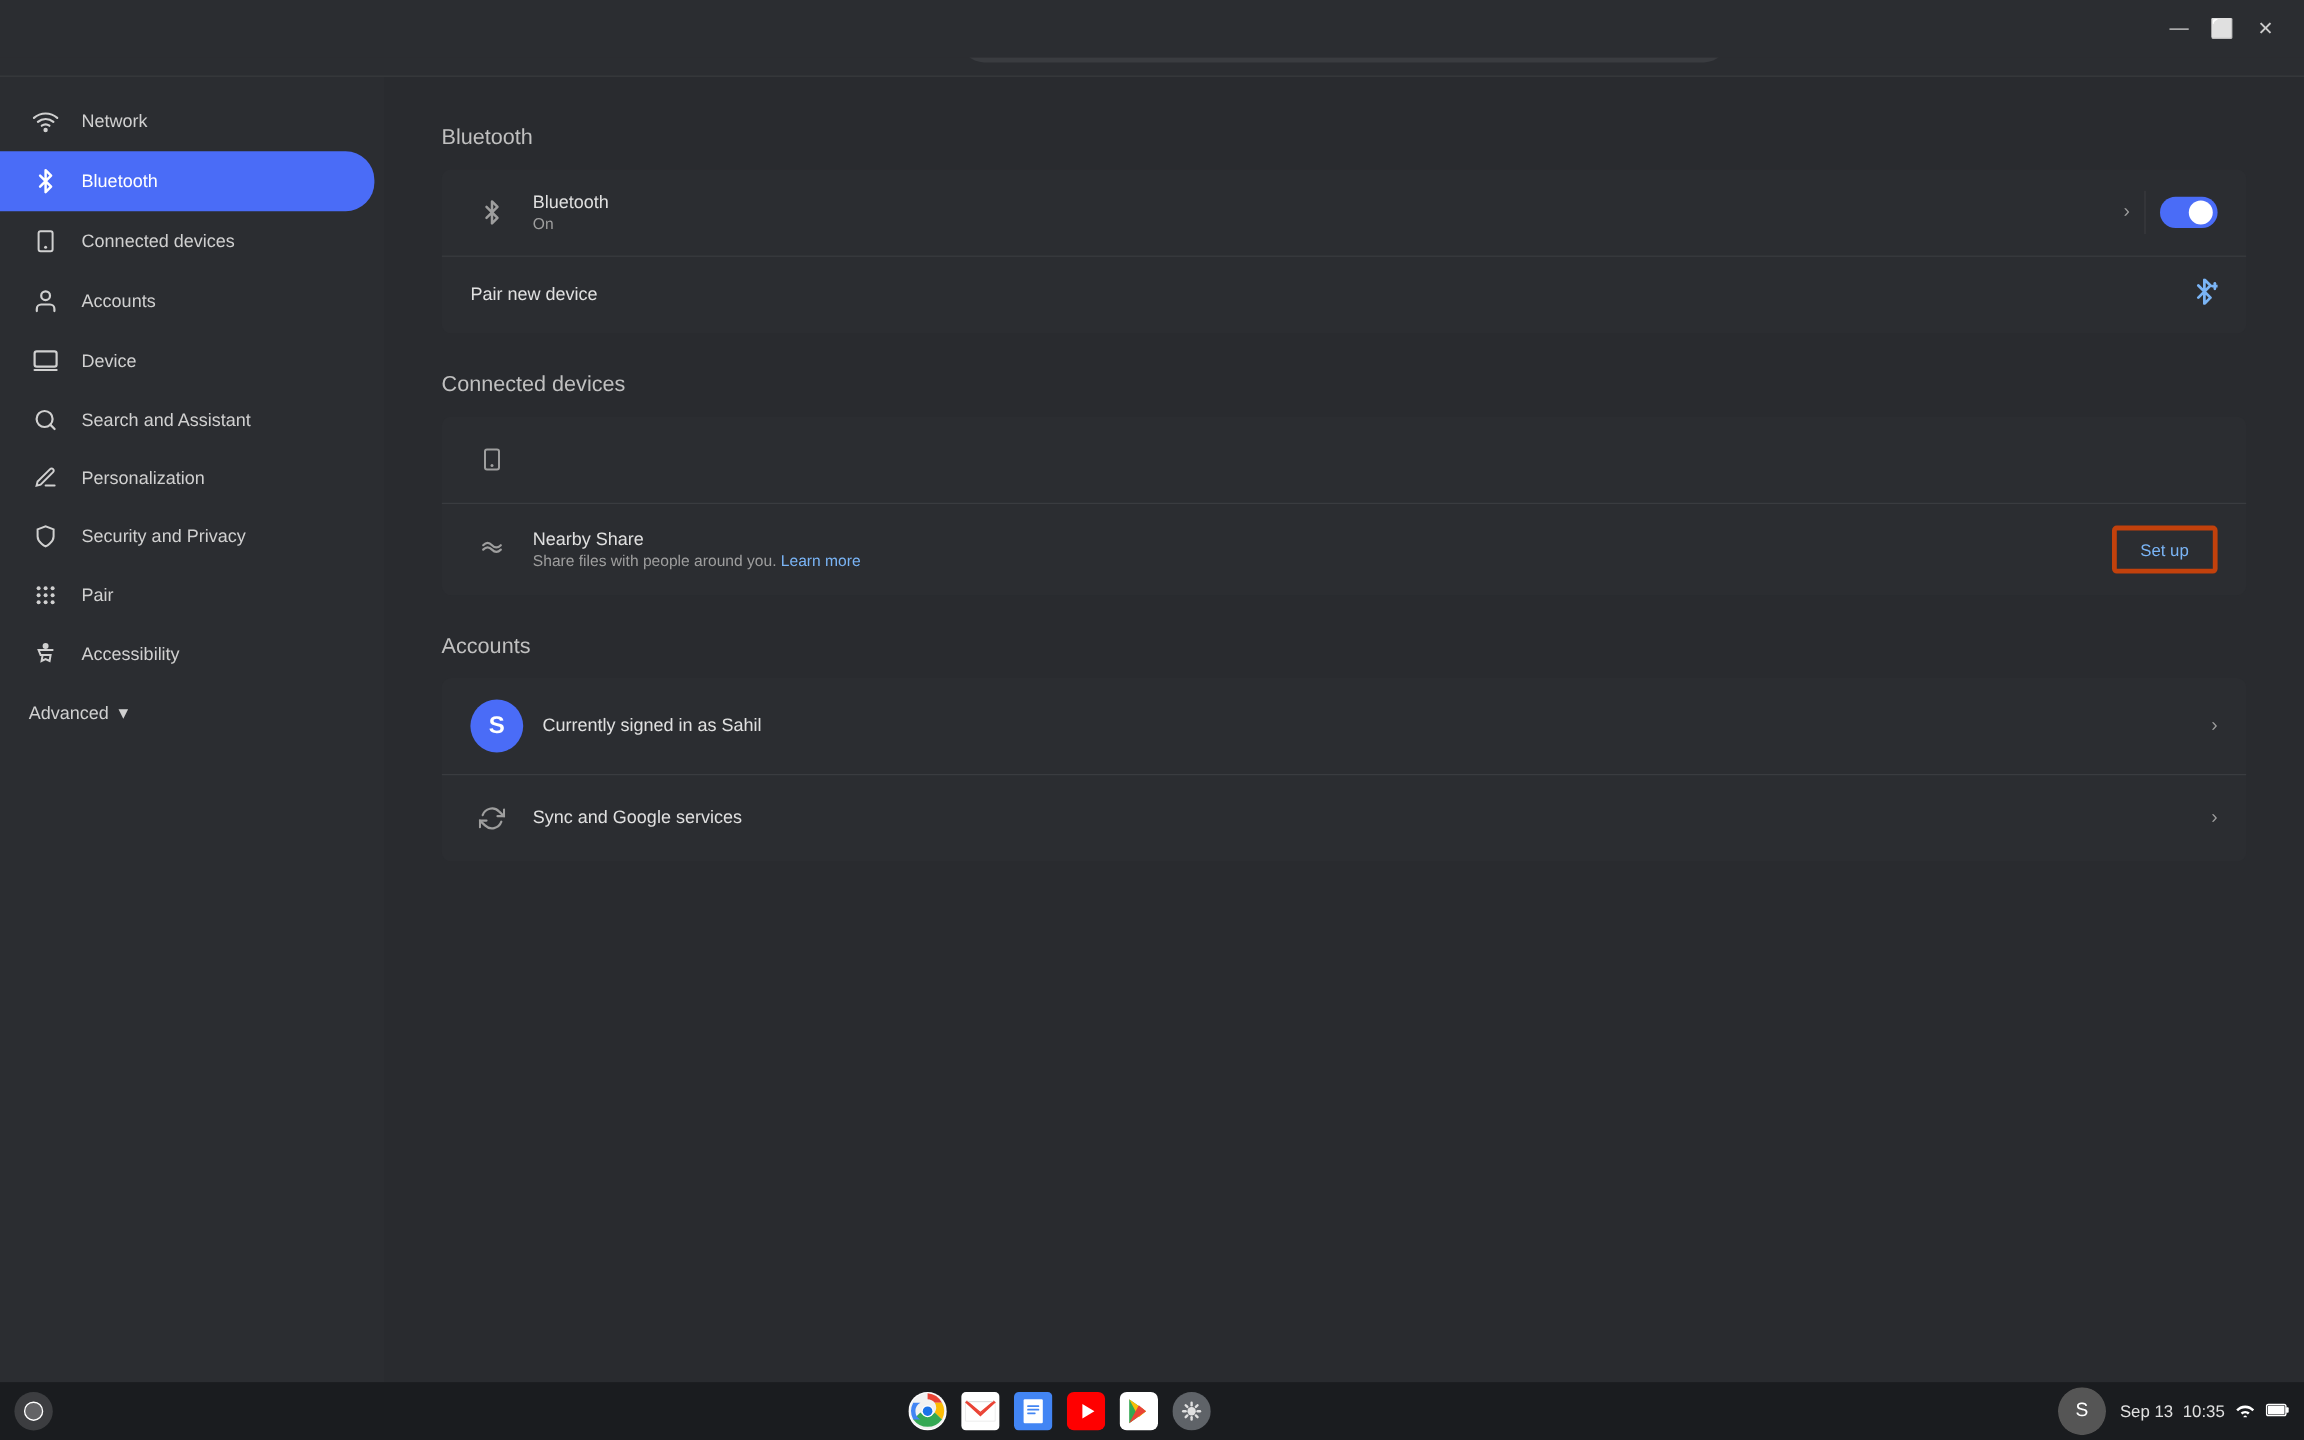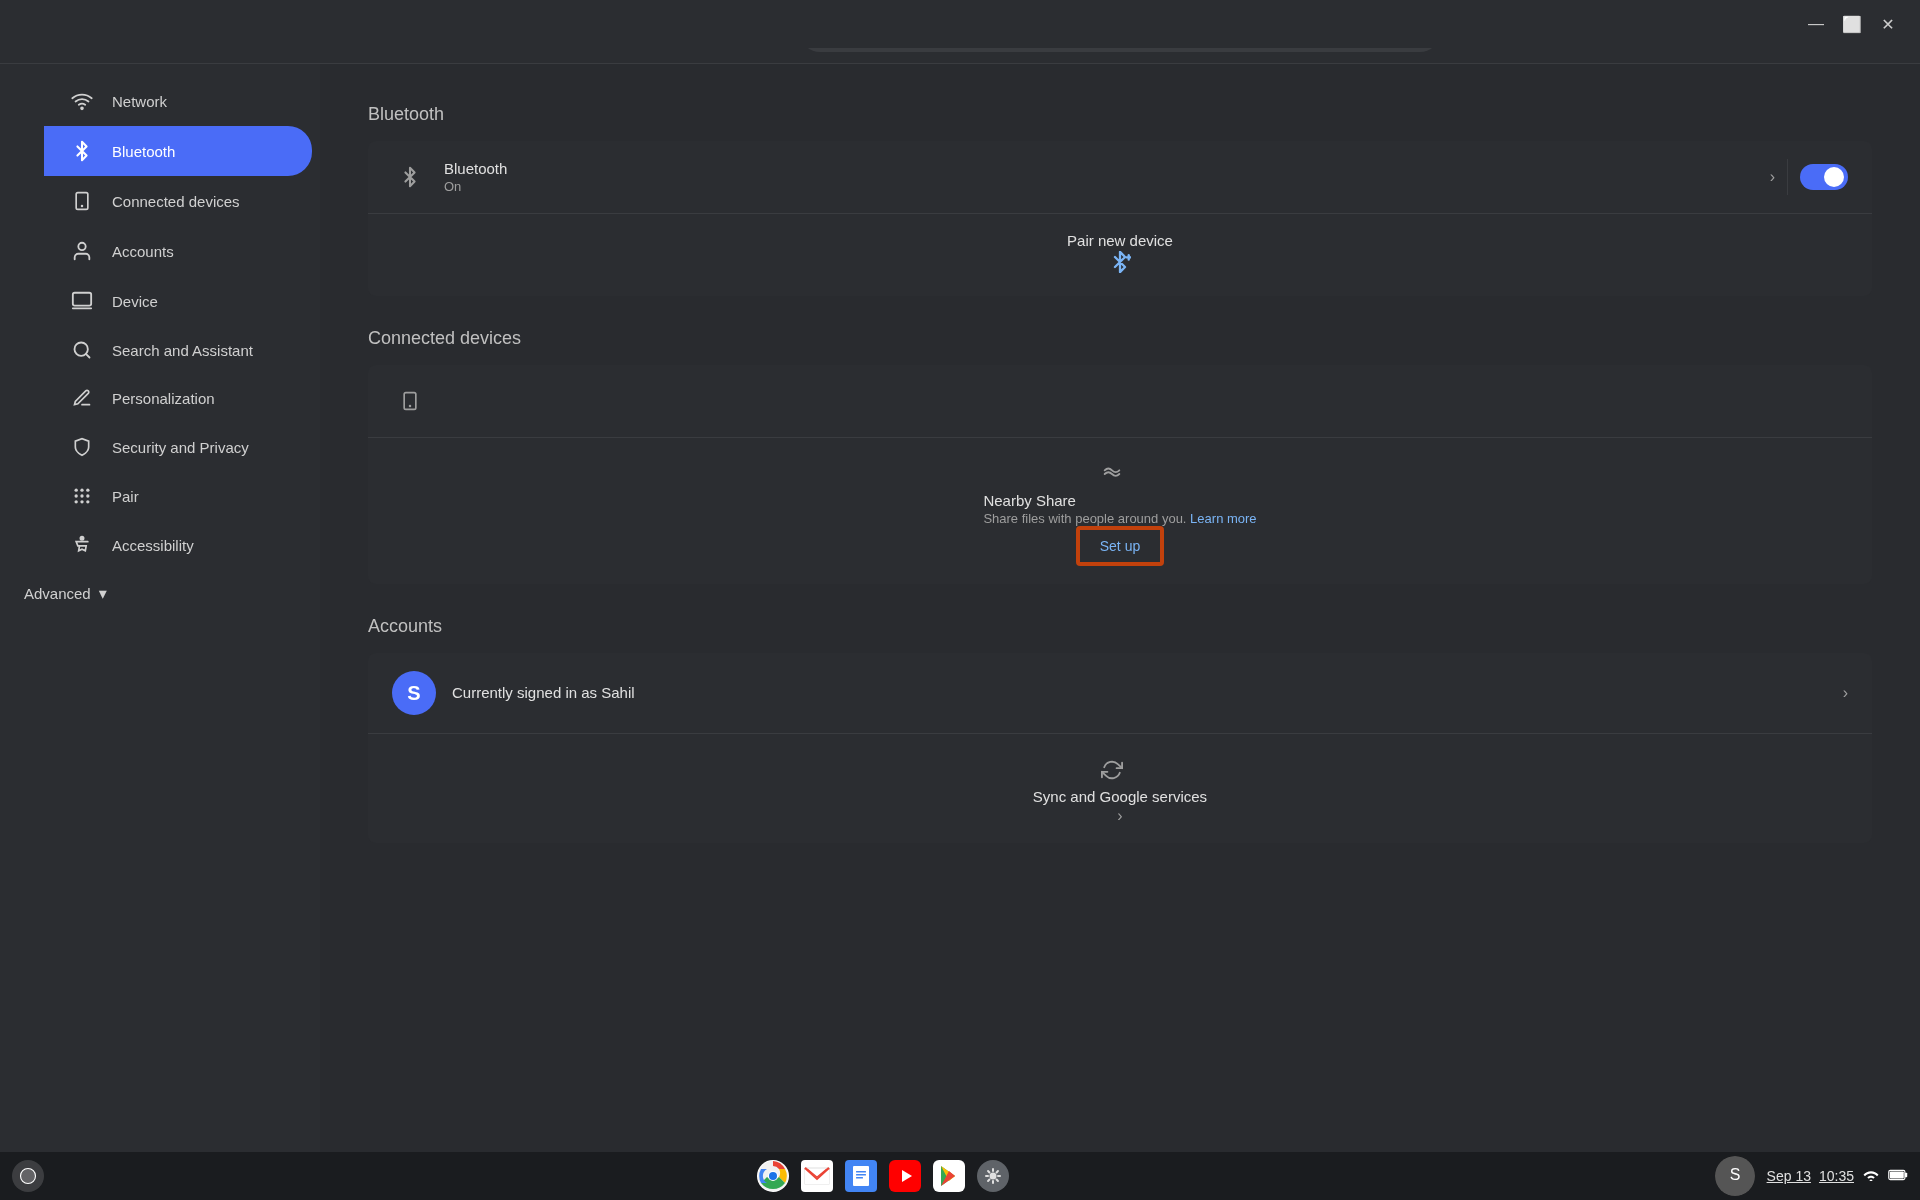--- a/index.html
+++ b/index.html
@@ -105,21 +105,20 @@
     .sidebar-item {
       display: flex;
       align-items: center;
       padding: 14px 24px;
       cursor: pointer;
       border-radius: 0 24px 24px 0;
       margin-right: 8px;
       font-size: 15px;
       color: #d0d0d0;
       transition: background 0.15s;
-      margin-left: 44px;
     }
     .sidebar-item.active {
       background: #4a6cf7;
       color: #fff;
       border-radius: 0 24px 24px 0;
     }
     .sidebar-item .icon {
       width: 28px;
       margin-right: 16px;
       font-size: 20px;
@@ -162,21 +161,21 @@
       margin-bottom: 32px;
       overflow: hidden;
     }
     .card-row {
       display: flex;
       align-items: center;
       padding: 18px 24px;
       border-bottom: 1px solid #3a3c40;
       cursor: pointer;
     }
-    .card-row:last-child { border-bottom: none; flex-direction: column; }
+    .card-row:last-child { border-bottom: none; }
     .card-row-icon {
       width: 36px;
       height: 36px;
       display: flex;
       align-items: center;
       justify-content: center;
       font-size: 20px;
       color: #9e9e9e;
       margin-right: 16px;
       flex-shrink: 0;
@@ -287,21 +286,21 @@
     }
     .taskbar-launcher {
       width: 32px; height: 32px;
       border-radius: 50%;
       background: rgba(255,255,255,0.15);
       display: flex; align-items: center; justify-content: center;
       cursor: pointer;
       margin-right: 8px;
     }
 
-    .taskbar-status { display: flex; align-items: center; gap: 8px; text-decoration: underline; }
+    .taskbar-status { display: flex; align-items: center; gap: 8px; }
   </style>
 </head>
 <body>
 
 <div class="titlebar">
   <div class="titlebar-btn">—</div>
   <div class="titlebar-btn">⬜</div>
   <div class="titlebar-btn close">✕</div>
 </div>
 

